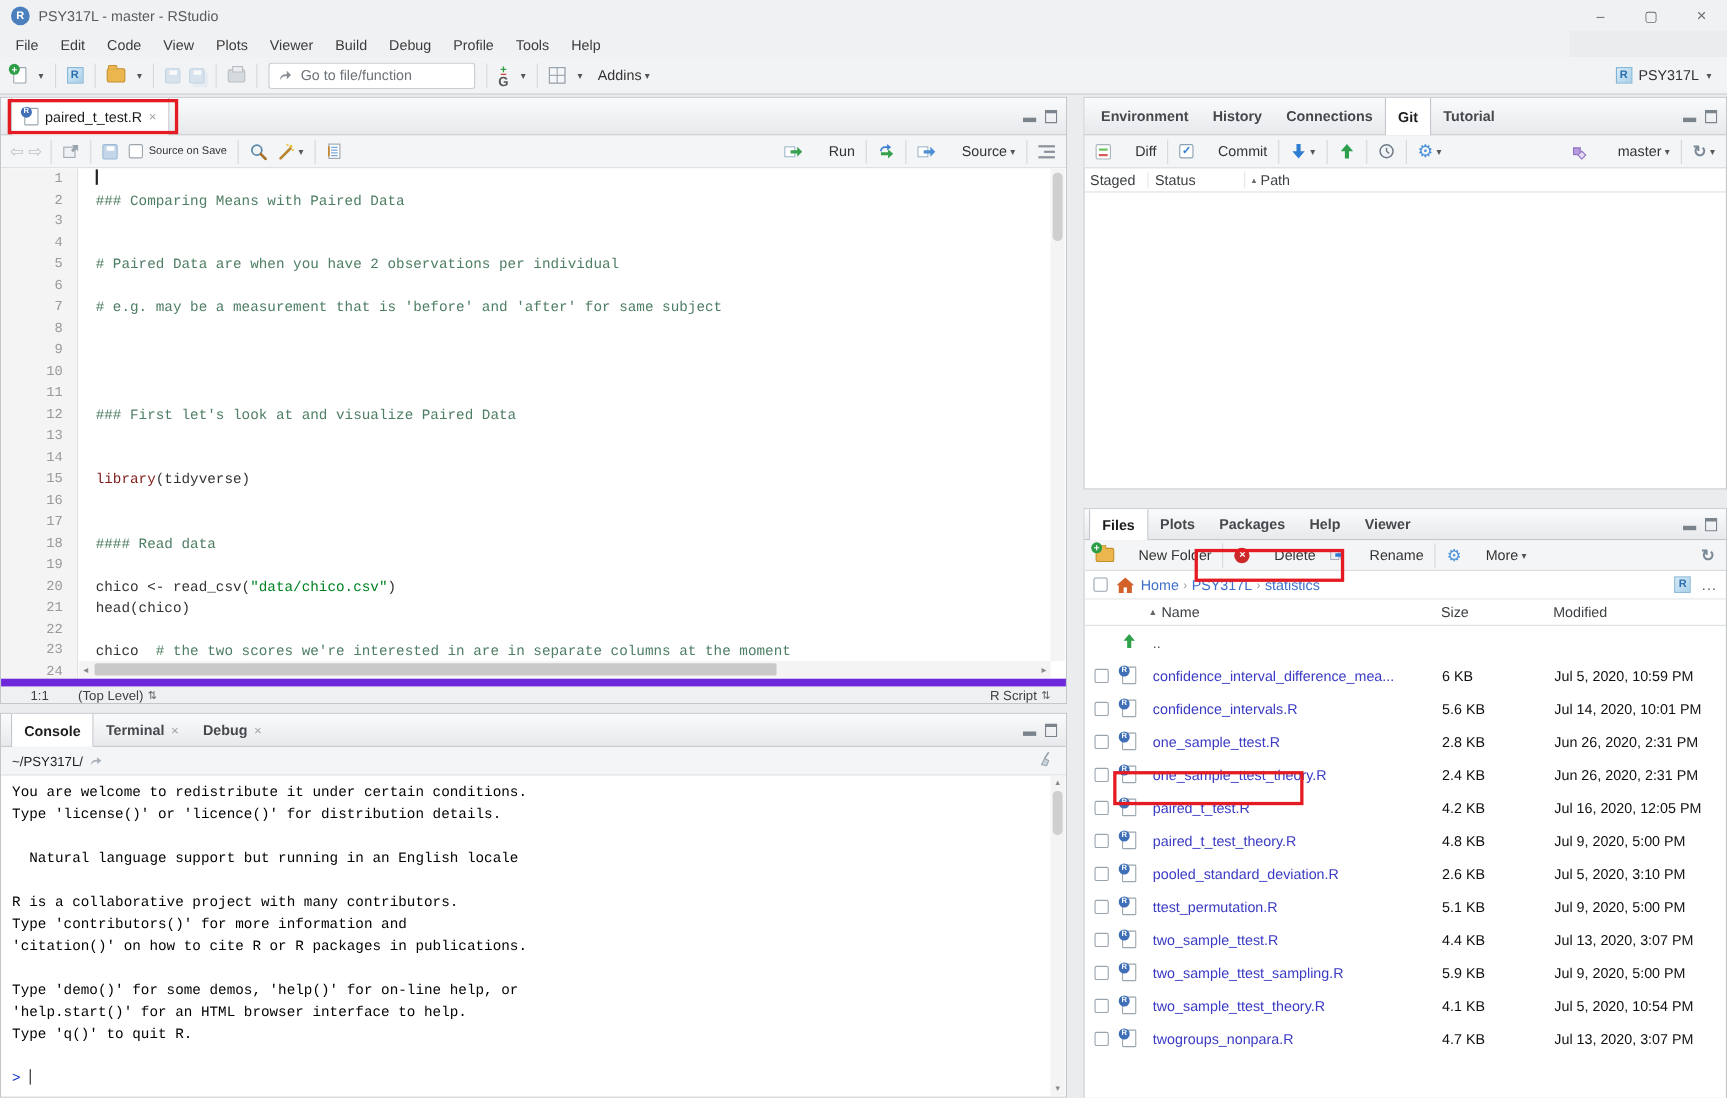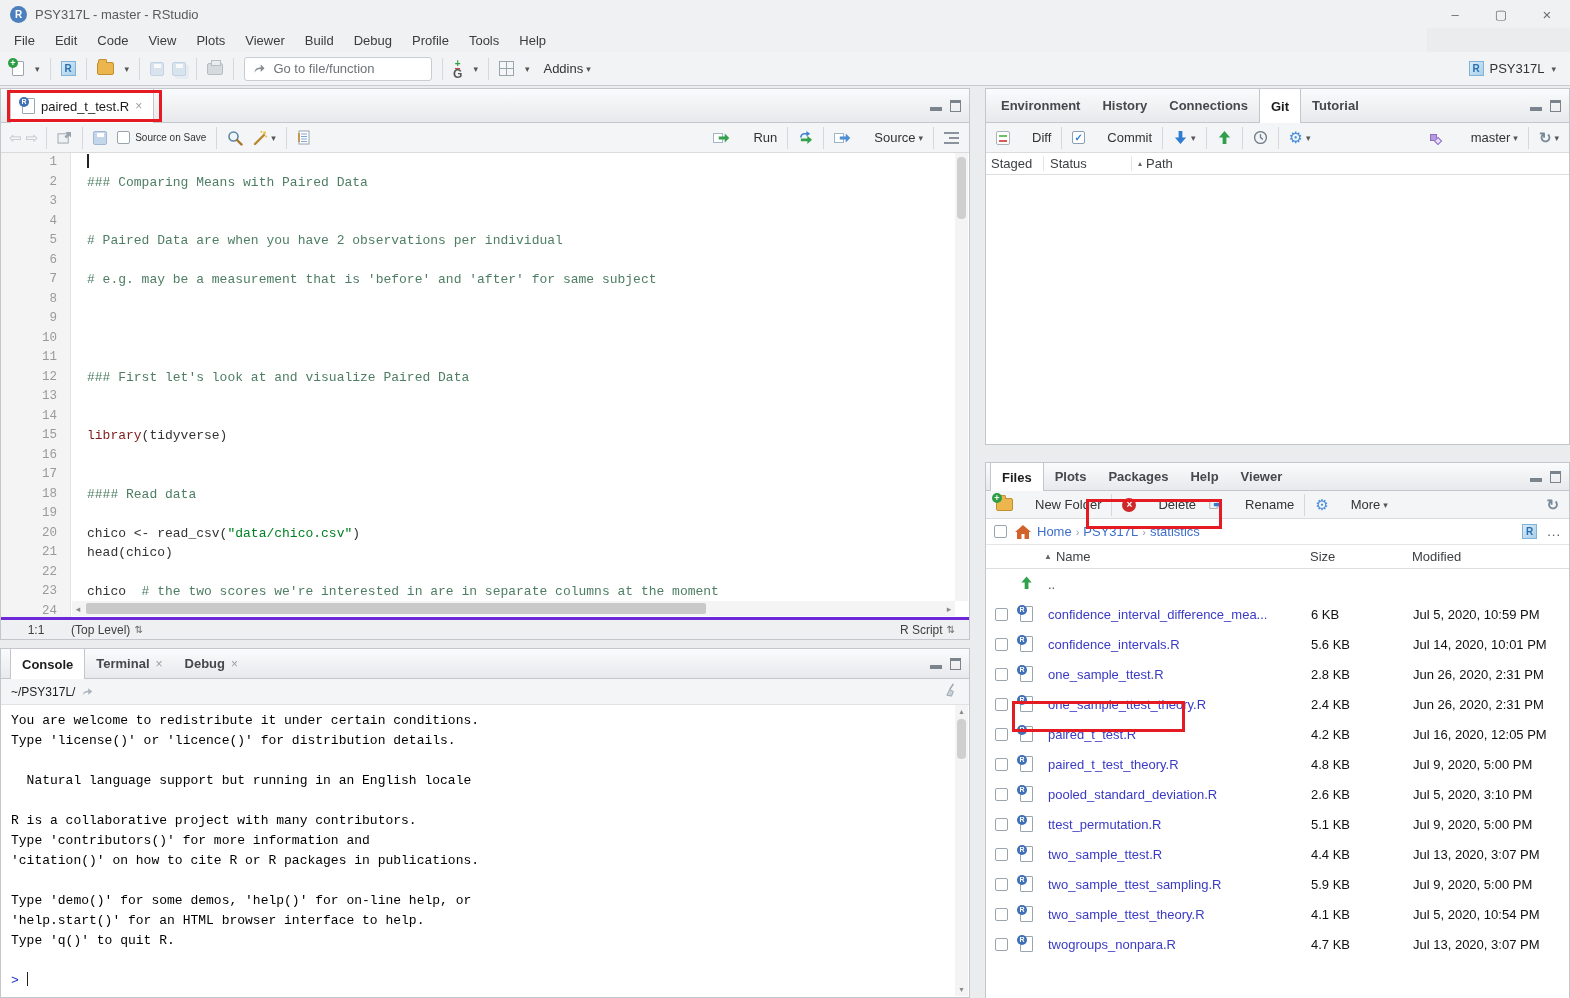--- a/index.html
+++ b/index.html
@@ -70,21 +70,21 @@
   .c-comment{color:#4e7e64}
   .c-keyword{color:#7f1d1d}
   .c-string{color:#008222}
   .cursor{display:inline-block;width:1.5px;height:14px;background:#222;vertical-align:-2px}
   #src-vscroll{position:absolute;right:1px;top:64px;width:13px;height:448px;background:#f4f4f4}
   #src-vscroll .thumb{position:absolute;left:2px;top:4px;width:9px;height:62px;background:#cfcfcf;border-radius:4px}
   #src-hscroll{position:absolute;left:71px;right:14px;top:512px;height:15px;background:#f4f4f4;display:flex;align-items:center}
   #src-hscroll .arr{font-size:9px;color:#8a8a8a;width:12px;text-align:center}
   #src-hscroll .thumb{height:11px;background:#c9c9c9;border-radius:2px;flex:0 0 620px;margin-left:2px}
   #src-hscroll .sp{flex:1}
-  #src-status{position:absolute;left:0;right:0;bottom:0;height:22px;background:#eef0f2;border-top:3px solid #6d28d9;display:flex;align-items:center;font-size:12px;color:#404040}
+  #src-status{position:absolute;left:0;right:0;bottom:0;height:22px;background:#eef0f2;border-top:7px solid #6d28d9;display:flex;align-items:center;font-size:12px;color:#404040}
   #src-status .pos{width:70px;text-align:center}
   .updown{font-size:10px;color:#666;margin-left:4px}
   #src-status .right{margin-left:auto;margin-right:14px;display:flex;align-items:center}
 
   
   .icon-runbox{width:10px;height:10px;background:#fff;border:1px solid #9fb6c9;margin-right:-6px}
   .icon-outline{width:15px;height:12px;display:flex;flex-direction:column;justify-content:space-between;align-items:flex-end}
   .icon-outline span{height:2px;background:#8a939b;width:100%}
   .icon-outline span:nth-child(2){width:70%}
 

